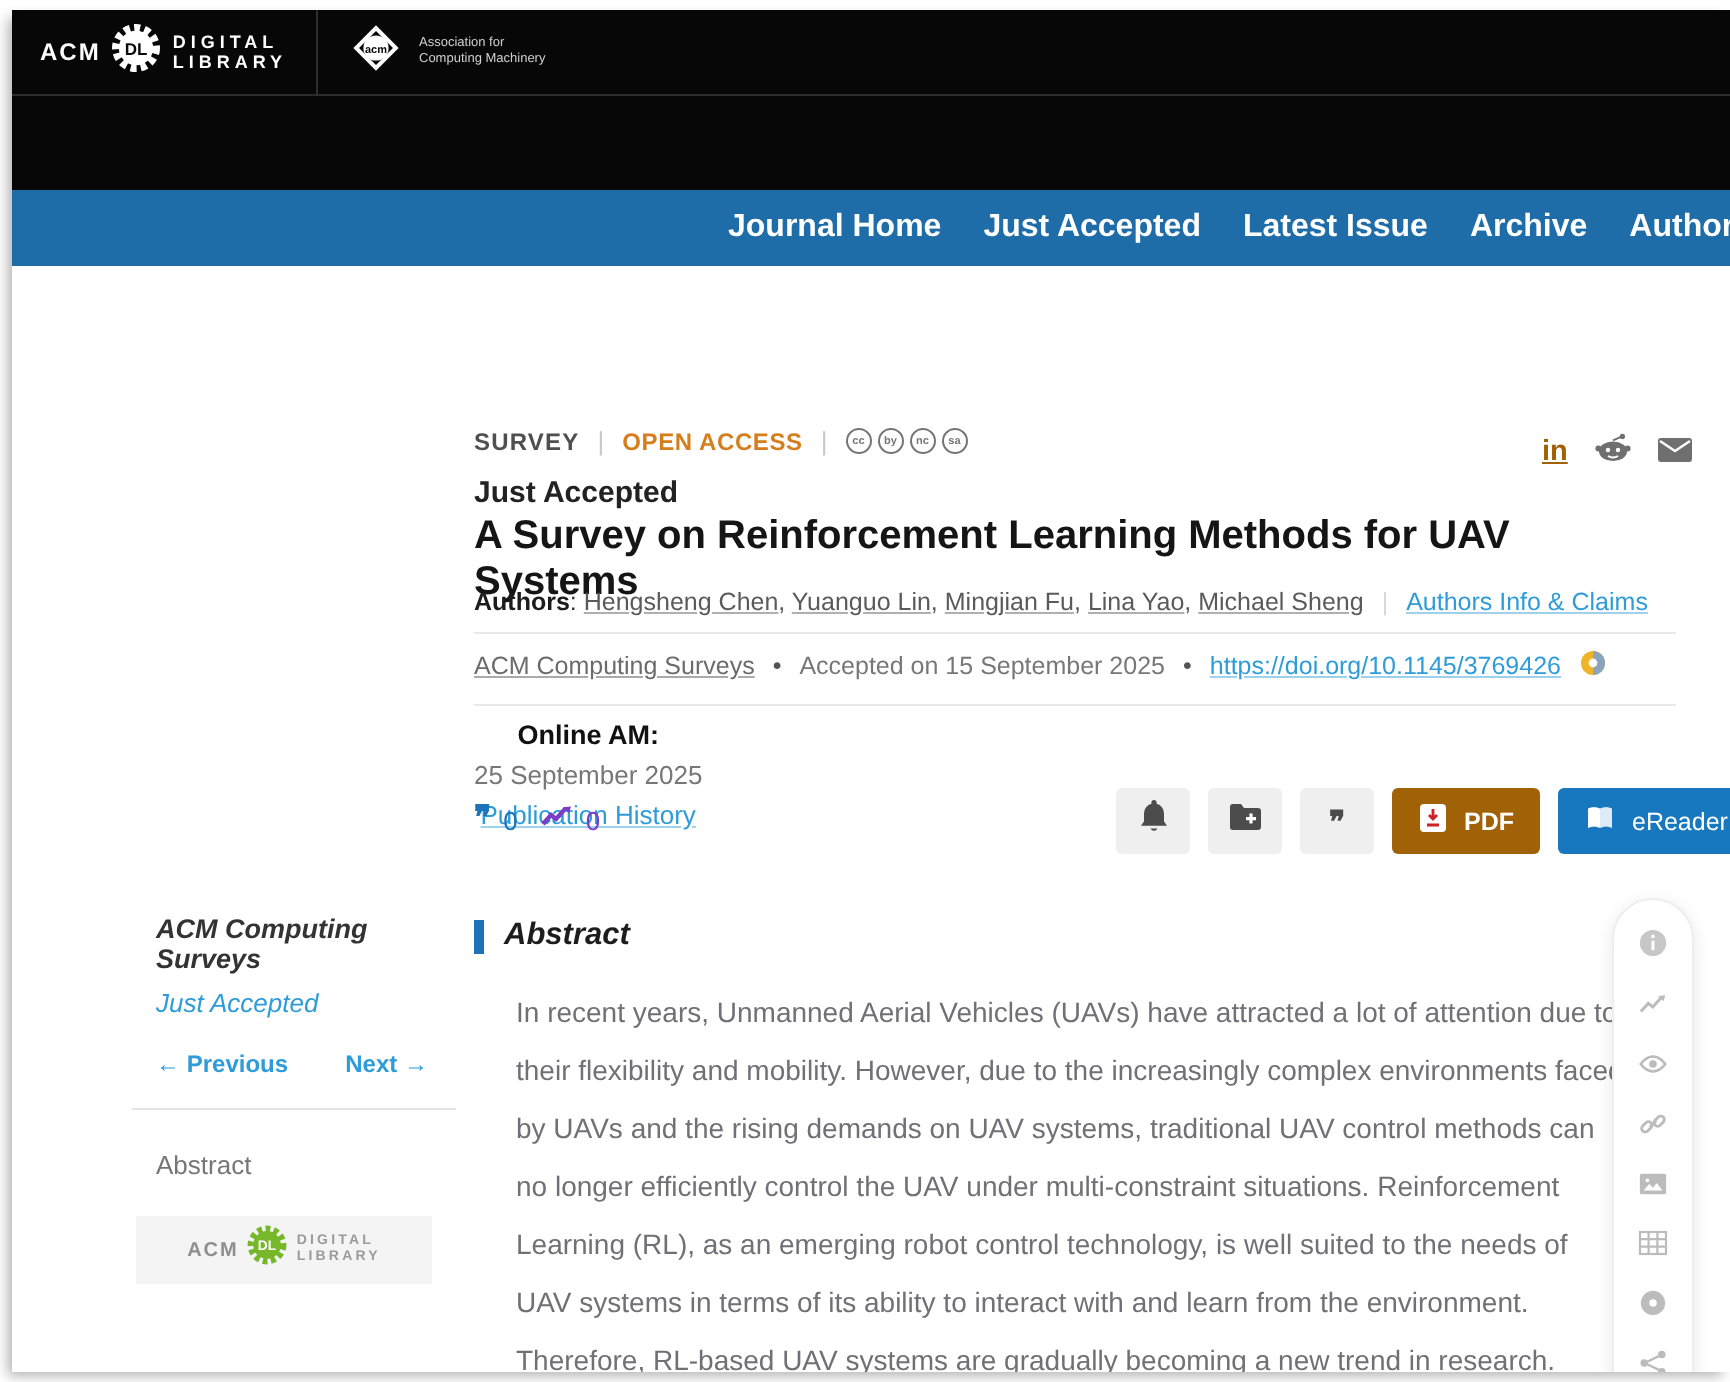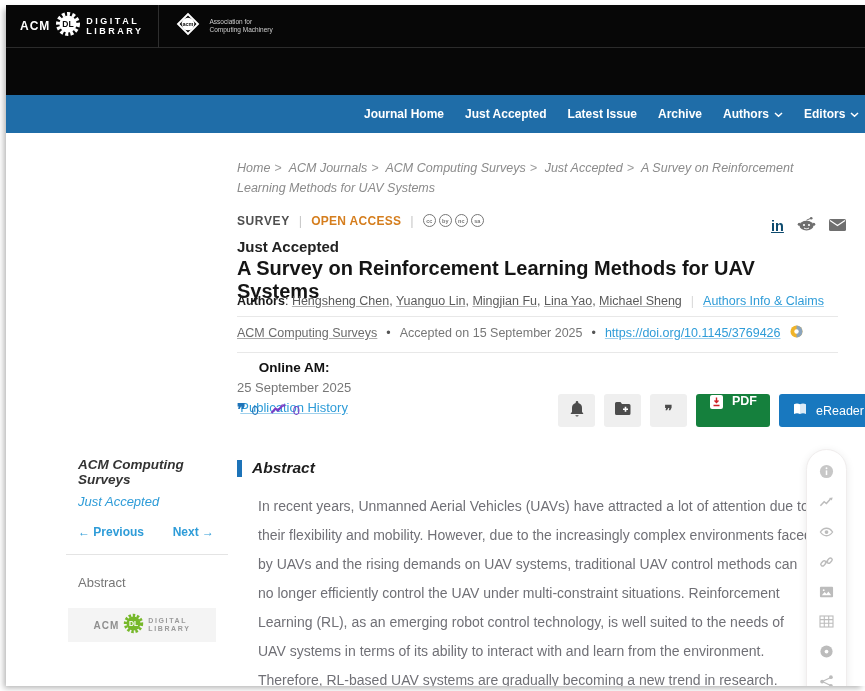--- a/index.html
+++ b/index.html
@@ -18,38 +18,38 @@
   .dl-acm { color:#fff; font-weight:700; font-size:12px; letter-spacing:1px; }
   .dl-stack { color:#fff; font-weight:700; font-size:9px; letter-spacing:2.5px; line-height:1.15; }
   .hdr-vsep { width:1px; height:43px; background:#2e2e2e; margin:0 14px; }
   .assoc-logo { display:flex; align-items:center; gap:7px; }
   .assoc-stack { color:#cfcfcf; font-size:6.5px; line-height:1.3; }
 
   
   .nav { position:absolute; top:90px; left:0; width:100%; height:38px; background:#1f6da8; }
   .nav-items { position:absolute; left:358px; top:0; height:38px; display:flex; gap:21px;
                align-items:center; white-space:nowrap; }
-  .nav-items a { color:#fff; font-size:12px; font-weight:700; display:flex; gap:5px; align-items:center; }
+  .nav-items a { color:#fff; font-size:16px; font-weight:700; display:flex; gap:5px; align-items:center; }
 
   
   .crumbs { position:absolute; left:231px; top:153px; width:606px; font-size:12.5px;
             font-style:italic; color:#8b8b8b; line-height:1.6; }
   .crumbs a { color:#8b8b8b; }
   .bc-sep { margin:0 4px; color:#9c9c9c; }
 
   
   .metarow { position:absolute; left:231px; top:208px; display:flex; align-items:center; gap:9px; }
   .survey-lbl { font-size:12px; color:#4f4f4f; font-weight:700; letter-spacing:.6px; }
   .pipe { color:#c9c9c9; font-size:13px; }
   .oa-lbl { color:#d57e1e; font-weight:700; font-size:12px; letter-spacing:.3px; }
   .ccicons { display:flex; gap:3px; align-items:center; }
   .cc { width:13px; height:13px; border:1.3px solid #767676; border-radius:50%; color:#767676;
         font-size:5.5px; font-weight:700; display:flex; align-items:center; justify-content:center; }
   .shareicons { position:absolute; left:765px; top:211px; display:flex; gap:13px; align-items:center; }
-  .in-ic { font-weight:700; color:#0c4a6e; font-size:14.5px; line-height:1;text-decoration:underline; }
+  .in-ic { font-weight:700; color:#a16207; font-size:14.5px; line-height:1;text-decoration:underline; }
 
   
   .just-acc { position:absolute; left:231px; top:233px; font-size:15px; font-weight:600; color:#222; }
   .title { position:absolute; left:231px; top:252px; width:600px; font-size:20px; font-weight:700; color:#151515; }
   .authrow { position:absolute; left:231px; top:289px; font-size:12.5px; color:#333; white-space:nowrap; }
   .authrow .lbl { font-weight:700; color:#1c1c1c; }
   .authrow a.auth { color:#5a5a5a; text-decoration:underline; text-decoration-color:#b0b0b0; }
   .authrow .sep { color:#5a5a5a; }
   .auth-div { color:#d8d8d8; margin:0 9px; }
   .info-link { color:#2e9cd8 !important; text-decoration:underline; text-decoration-color:#9fd0ec; }
@@ -69,22 +69,22 @@
 
   
   .metrics { position:absolute; left:231px; top:396px; display:flex; align-items:center; gap:6px; }
   .q-ic { color:#1d73b8; font-size:16px; font-weight:700; line-height:1; }
   .cit-n { color:#1d73b8; font-size:13px; }
   .met-n { color:#7b3dc6; font-size:13px; }
   .actions { position:absolute; left:552px; top:389px; display:flex; gap:9px; }
   .iconbtn { width:37px; height:33px; background:#efefef; border-radius:3px; display:flex;
              align-items:center; justify-content:center; cursor:pointer; }
   .cite-q { color:#4c4c4c; font-size:15px; font-weight:700; }
-  .pdfbtn { height:33px; padding:0 13px; background:#15803d; color:#fff; font-weight:700;
-            font-size:12.5px; border-radius:3px; display:flex; gap:8px; cursor:pointer; }
+  .pdfbtn { height:33px; padding:0 13px; background:#a16207; color:#fff; font-weight:700;
+            font-size:12.5px; border-radius:3px; display:flex; gap:8px; align-items:center; cursor:pointer; }
   .erbtn  { height:33px; padding:0 13px; background:#1878bf; color:#fff; font-weight:400;
             font-size:12.5px; border-radius:3px; display:flex; gap:8px; align-items:center; cursor:pointer; }
 
   
   .side { position:absolute; left:60px; top:452px; width:162px; }
   .side-title { padding-left:12px; font-size:13.5px; font-weight:700; font-style:italic; color:#333; }
   .side-issue { display:block; padding-left:12px; margin-top:7px; font-size:13px; font-style:italic; color:#2e9cd8; }
   .prevnext { margin-top:16px; padding:0 14px 0 12px; display:flex; justify-content:space-between;font-weight:bold; }
   .prevnext a { color:#2e9cd8; font-size:12px; }
   .side-div { margin-top:15px; border-top:1px solid #e4e4e4; }
@@ -169,27 +169,20 @@
       <a>
           <span>Editors</span>
         <span><svg width="9" height="6" viewBox="0 0 9 6">
               <path d="M1 1l3.5 3.3L8 1" stroke="#fff" stroke-width="1.5" fill="none"></path>
             </svg></span>
         </a>
 
     </div>
   </div>
 
-  <div class="crumbs">
-    <a>Home</a><span class="bc-sep">&gt;</span>
-    <a>ACM Journals</a><span class="bc-sep">&gt;</span>
-    <a>ACM Computing Surveys</a><span class="bc-sep">&gt;</span>
-    <a>Just Accepted</a><span class="bc-sep">&gt;</span>
-    <span>A Survey on Reinforcement Learning Methods for UAV Systems</span>
-  </div>
 
   <div class="metarow">
     <span class="survey-lbl">SURVEY</span>
     <span class="pipe">|</span>
     <span class="oa-lbl">OPEN ACCESS</span>
     <span class="pipe">|</span>
     <span class="ccicons">
       <span class="cc">cc</span>
       <span class="cc">by</span>
       <span class="cc">nc</span>

